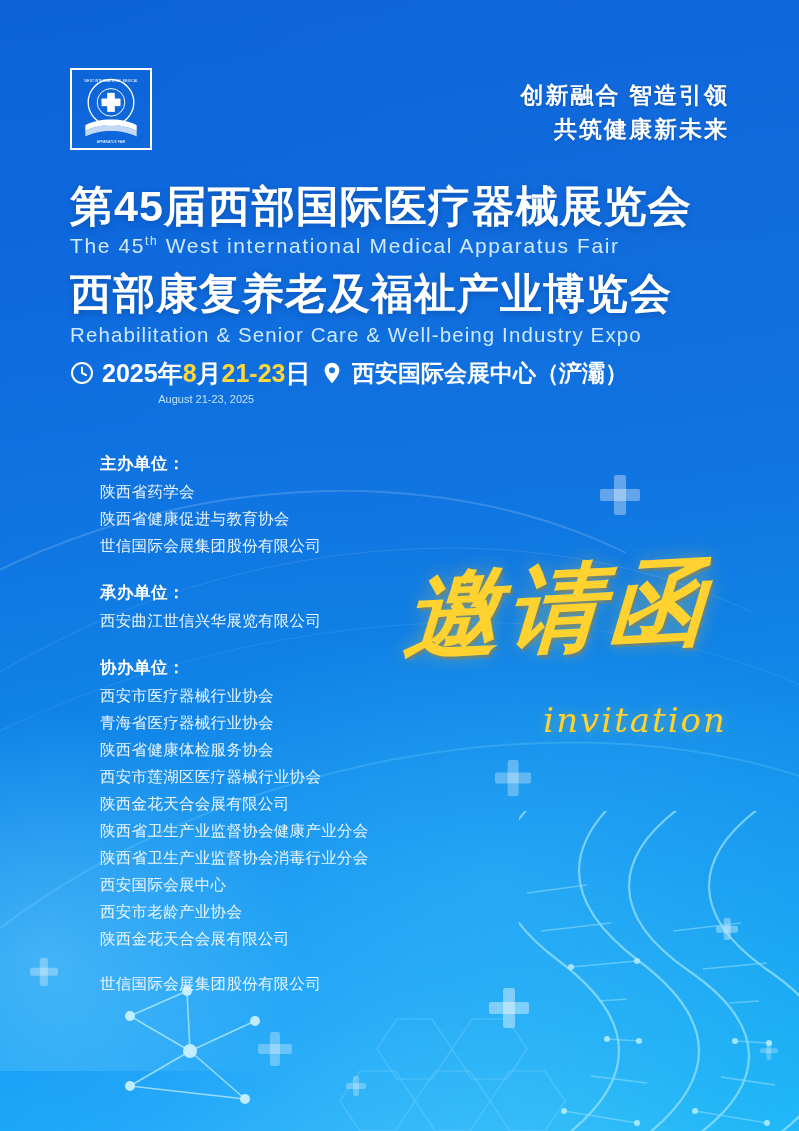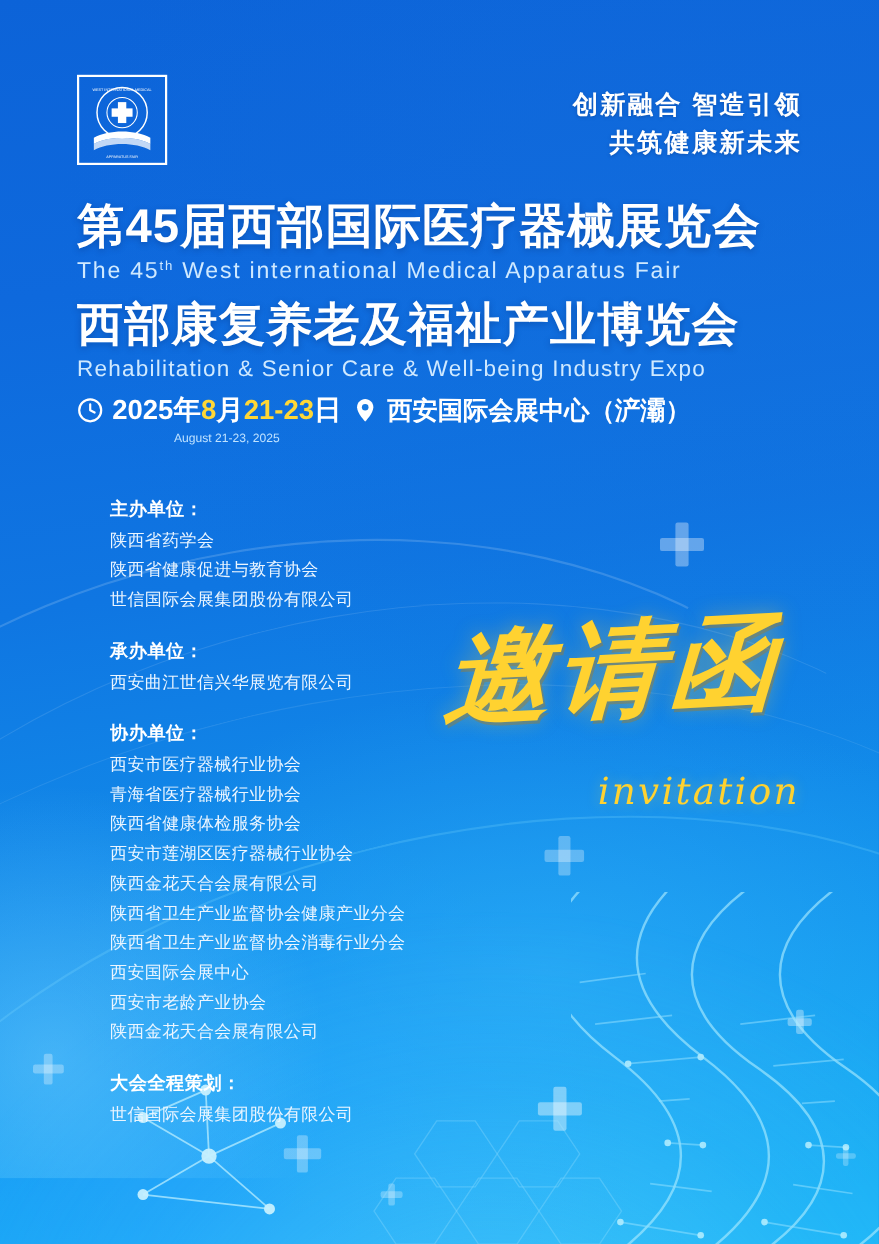--- a/index.html
+++ b/index.html
@@ -395,21 +395,20 @@
       <div class="org-item">西安市莲湖区医疗器械行业协会</div>
       <div class="org-item">陕西金花天合会展有限公司</div>
       <div class="org-item">陕西省卫生产业监督协会健康产业分会</div>
       <div class="org-item">陕西省卫生产业监督协会消毒行业分会</div>
       <div class="org-item">西安国际会展中心</div>
       <div class="org-item">西安市老龄产业协会</div>
       <div class="org-item">陕西金花天合会展有限公司</div>
     </div>
 
     <div class="org-group">
-      <div class="org-head">大会全程策划：</div>
       <div class="org-item">世信国际会展集团股份有限公司</div>
     </div>
 
   </div>
 
   <div class="invite">
     <div class="invite-cn">邀请函</div>
     <div class="invite-en">invitation</div>
   </div>
 

